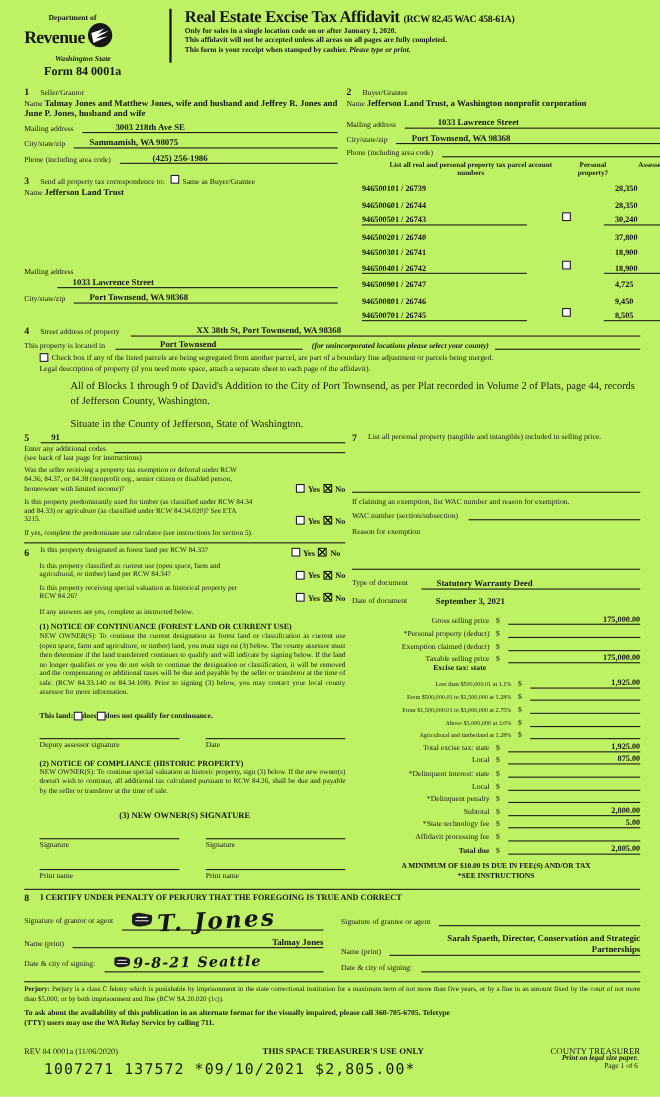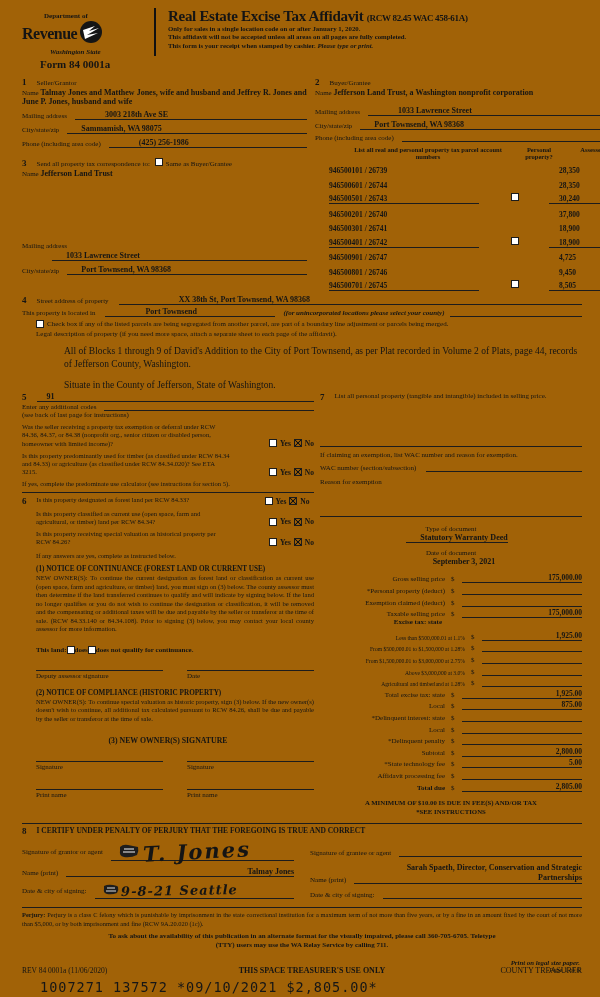--- a/index.html
+++ b/index.html
@@ -1,18 +1,18 @@
 <!DOCTYPE html>
 <html><head>
 <meta charset="utf-8">
 <style>
   * { margin:0; padding:0; box-sizing:border-box; }
   html,body { background:#e8e8e8; }
   body { font-family:"Liberation Serif", serif; color:#141414; }
-  .page { width:600px; height:997px; background:#a16207; margin:0 auto; position:relative;
+  .page { width:600px; height:997px; background:#bef264; margin:0 auto; position:relative;
           padding:8px 18px 0 22px; overflow:hidden; }
 
   
   .lbl  { font-size:7px; }
   .val  { font-weight:bold; font-size:8px; }
   .uline { border-bottom:1px solid #1c1c1c; }
   .row { display:flex; align-items:flex-end; }
   .b { font-weight:bold; }
   .i { font-style:italic; }
   .cb { display:inline-block; width:8px; height:8px; border:1.2px solid #1c1c1c; background:#fff;
@@ -82,21 +82,21 @@
   .sigline { border-top:1px solid #1c1c1c; font-size:7px; padding-top:1px; }
   .n3 { text-align:center; font-size:7.8px; font-weight:bold; margin-top:12px; }
 
   
   .s7head { display:flex; font-size:7px; line-height:1.3; }
   .exnote { font-size:7px; border-top:1px solid #1c1c1c; padding-top:4px; margin-top:42px; }
   .wacrow { display:flex; align-items:flex-end; font-size:7px; margin-top:5px; }
   .wacrow .wl { flex:1; margin-left:10px; }
   .reason { font-size:7px; margin-top:6px; }
   .docblk { border-top:1.5px solid #1c1c1c; margin-top:30px; padding-top:8px; }
-  .docrow { display:flex; align-items:center; font-size:7px; margin-bottom:6px;flex-direction:column; }
+  .docrow { display:flex; align-items:flex-start; font-size:7px; margin-bottom:6px; }
   .docrow .dval { font-weight:bold; font-size:8px; border-bottom:1px solid #1c1c1c; flex:1; margin-left:12px; padding-left:14px; }
   .mrow { display:flex; align-items:flex-end; height:11.6px; font-size:7px; }
   .mrow .mlabel { flex:1; text-align:right; }
   .mrow .ds { width:8px; margin-left:6px; font-size:7px; }
   .mrow .mval { width:120px; margin-left:3px; text-align:right; font-weight:bold; font-size:7.5px; padding-left:2px; }
   .mrow.bracket .mlabel { font-size:5.6px; }
   .mrow.bracket .mval { width:100px; }
   .excisehead { text-align:right; padding-right:140px; font-size:7px; font-weight:bold; height:11px; }
   .minnote { text-align:center; font-size:6.8px; font-weight:bold; margin-top:6px; line-height:1.4; }
 
@@ -107,21 +107,21 @@
   .s8row { display:flex; align-items:flex-end; font-size:7px; margin-top:6px; }
   .s8row .cap { flex:none; }
   .s8row .line { flex:1; margin-left:8px; padding-left:8px; min-height:9px; }
   .hand { font-family:"DejaVu Serif", serif; font-style:italic; font-weight:bold; }
   .signature-hand { font-size:21px; transform:rotate(-3deg); display:inline-block; letter-spacing:2px; line-height:0.8; }
   .date-hand { font-size:13px; display:inline-block; transform:rotate(-1deg); letter-spacing:1px; }
   .stampblob { flex:none; }
 
   
   .perjury { font-size:6.4px; text-align:justify; margin-top:8px; line-height:1.35; border-top:1px solid #1c1c1c; padding-top:3px; }
-  .altfmt { font-size:7px; font-weight:bold; text-align:center; margin-top:3px; line-height:1.3; }
+  .altfmt { font-size:7px; font-weight:bold; margin-top:3px; line-height:1.3; }
   .footrow { display:flex; margin-top:16px; align-items:center;gap:28px; }
   .rev { font-size:7.5px; width:170px; }
   .tspace { flex:1; text-align:center; font-size:8px; font-weight:bold; }
   .county { width:150px; text-align:right; font-size:8px; }
   .stamp { font-family:"DejaVu Sans Mono", monospace; font-size:13.5px; letter-spacing:1px; margin:4px 0 0 18px; color:#161616; }
   .legalsize { position:absolute; right:20px; bottom:24px; text-align:right; font-size:6.8px; }
 </style>
 </head>
 <body>
 

